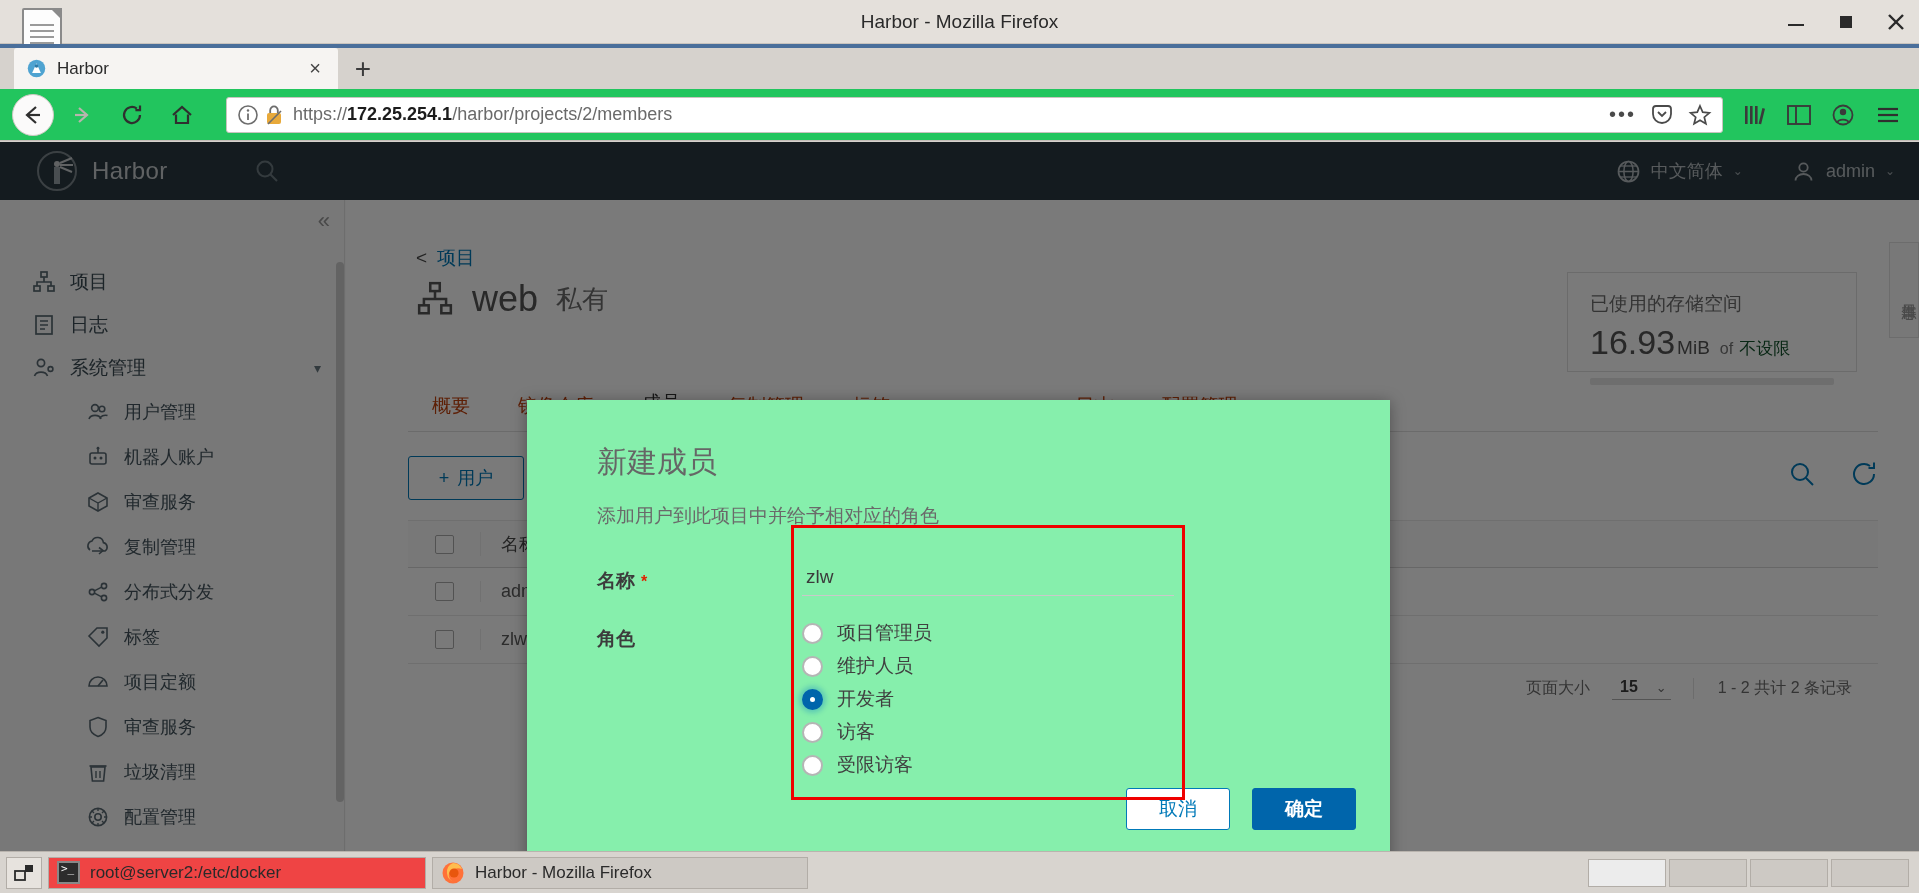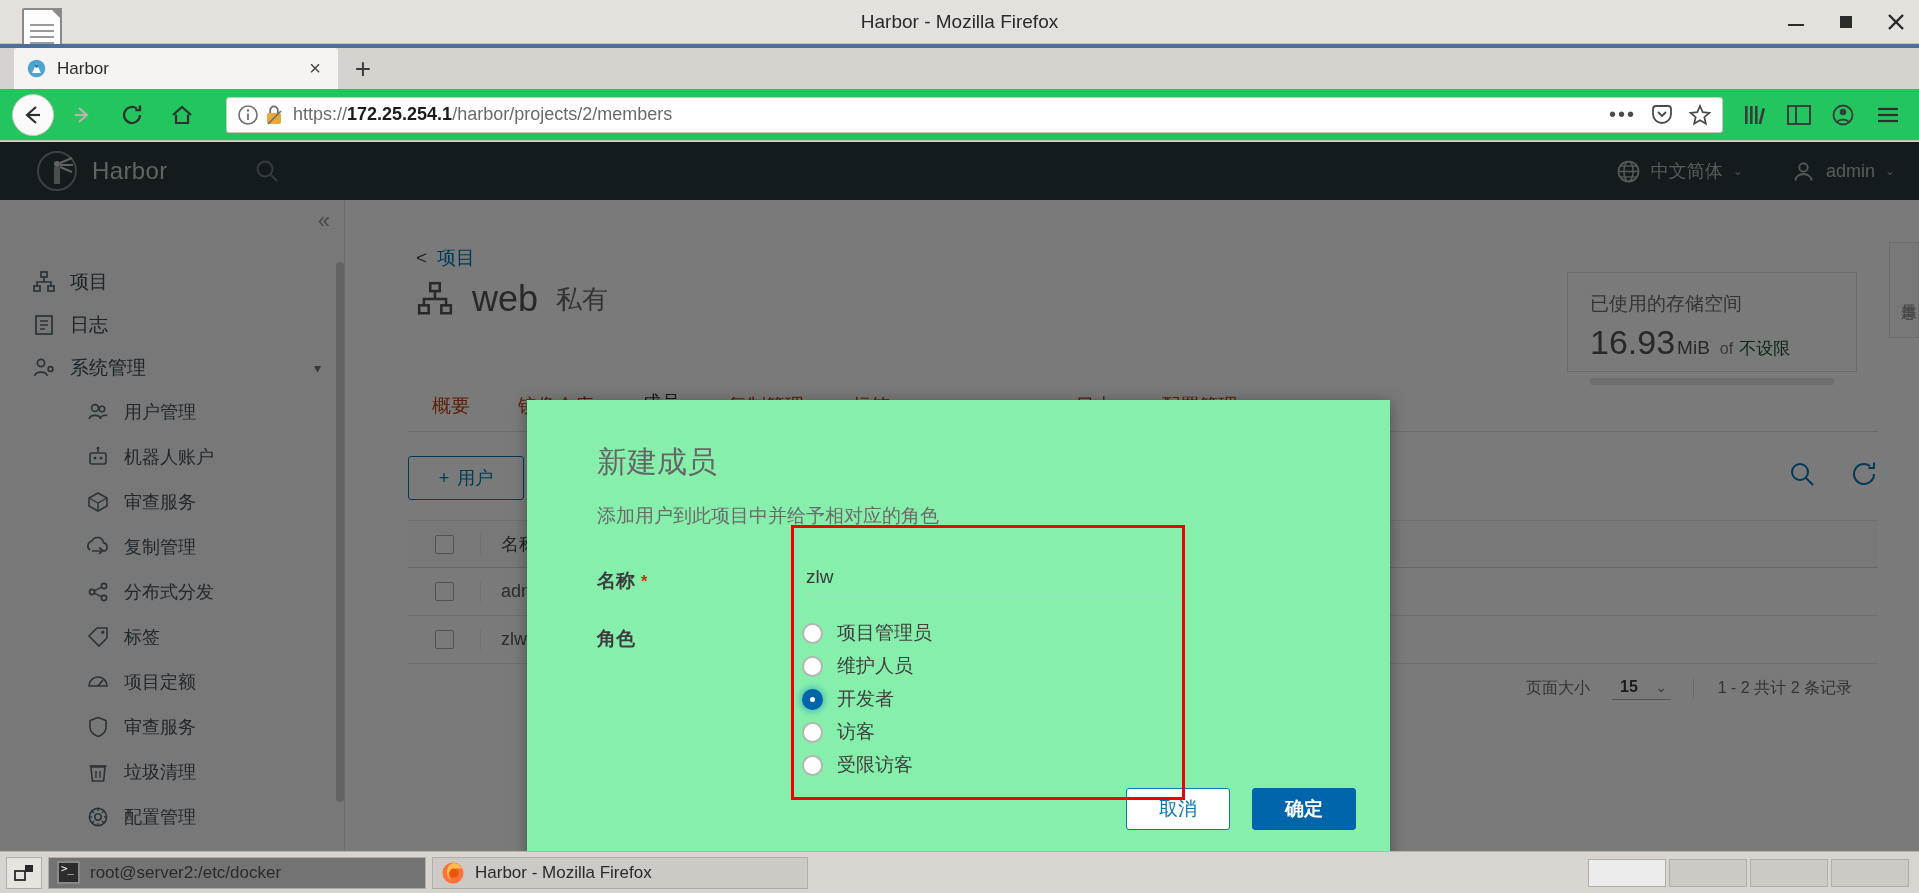--- a/index.html
+++ b/index.html
@@ -292,21 +292,21 @@
   .taskbar {
     position: absolute; left: 0; top: 851px; width: 1919px; height: 42px;
     background: #d8d4cf; border-top: 1px solid #b9b4ae;
     display: flex; align-items: center; padding: 0 6px; gap: 6px;
   }
   .tb-sq {
     width: 36px; height: 32px; border: 1px solid #b2ada7; background: #e7e3de;
     display: flex; align-items: center; justify-content: center; cursor: pointer;
   }
   .tb-task {
-    height: 32px; border: 1px solid #b2ada7; background: #737373;
+    height: 32px; border: 1px solid #b2ada7; background: #ef4444;
     display: flex; align-items: center; gap: 10px; padding: 0 14px 0 8px;
     font-size: 17px; color: #2a2a2a; cursor: pointer;
   }
   .tb-task.active { background: #cdc9c4; }
   .tb-task.w1 { width: 378px; }
   .tb-task.w2 { width: 376px; }
   .term-ic { width: 23px; height: 23px; background: #2c2c2c; border: 2px solid #888; flex: none; position: relative; }
   .term-ic::after { content: ">_"; position: absolute; left: 2px; top: -1px; color: #fff; font-size: 11px; font-family: "DejaVu Sans Mono", monospace; }
   .ff-ic { width: 24px; height: 24px; flex: none; }
   .tb-tray { margin-left: auto; display: flex; align-items: center; gap: 3px; padding-right: 4px; }

